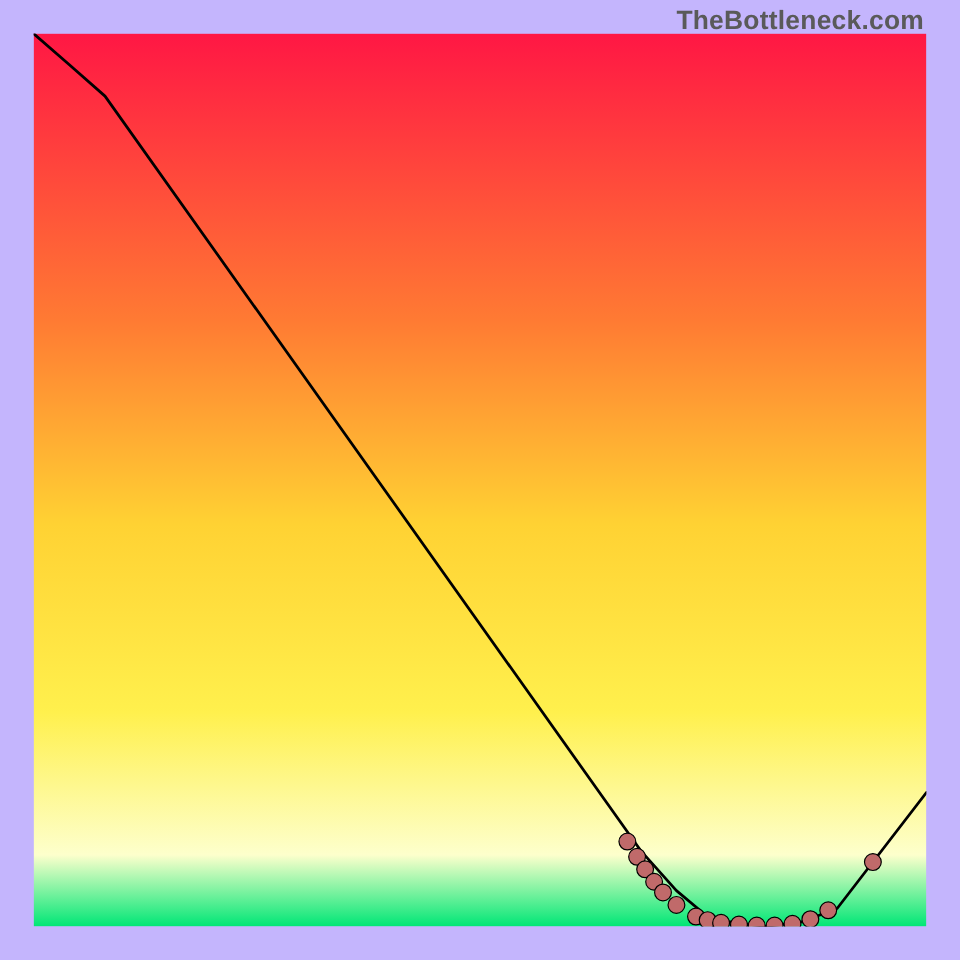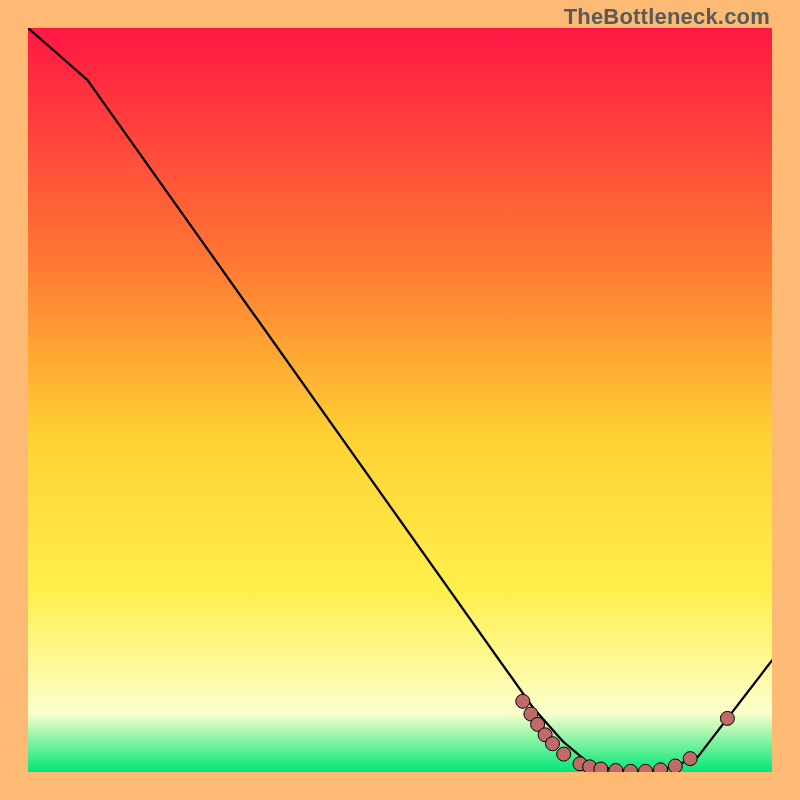--- a/index.html
+++ b/index.html
@@ -9,21 +9,21 @@
     height: 800px;
     background: #000;
     overflow: hidden;
   }
   .frame {
     position: absolute;
     top: 0;
     left: 0;
     width: 800px;
     height: 800px;
-    background: #fdba74;
+    background: #c4b5fd;
   }
   .watermark {
     position: absolute;
     top: 4px;
     right: 30px;
     font-family: Arial, Helvetica, sans-serif;
     font-size: 22px;
     font-weight: 600;
     color: #5a5a5a;
     letter-spacing: 0.2px;

